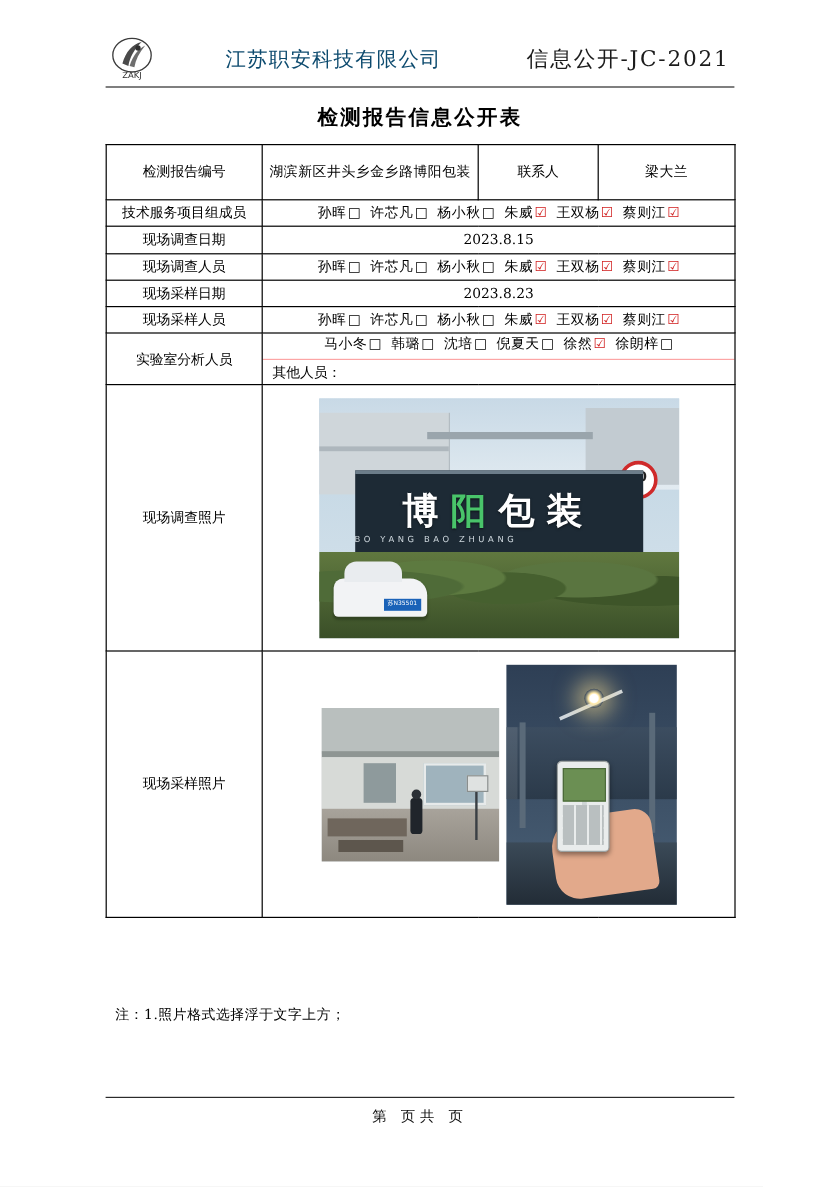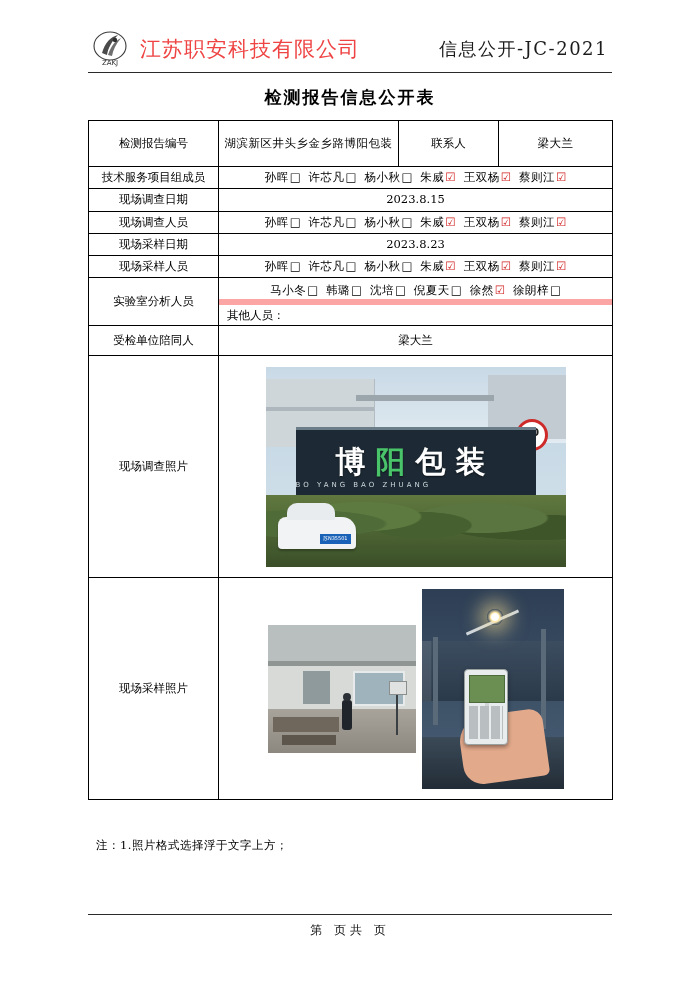--- a/index.html
+++ b/index.html
@@ -36,25 +36,26 @@
     gap: 8px;
   }
   .logo {
     width: 44px;
     height: 40px;
     position: relative;
     flex: 0 0 auto;
   }
   .logo svg { display: block; }
   .brand-name {
-    font-size: 21px;
+    font-size: 17px;
     letter-spacing: 1px;
-    color: #ef4444;
+    color: #0c4a6e;
     font-family: "DejaVu Serif", serif;
     white-space: nowrap;
+    margin-left: 48px;
   }
   .doc-code {
     font-size: 18px;
     letter-spacing: 1.5px;
     color: #1b1b1b;
     font-family: "DejaVu Serif", serif;
     white-space: nowrap;
     padding-right: 4px;
   }
   .header-rule {
@@ -432,21 +433,21 @@
               <span class="member">
                 <span class="nm">蔡则江</span>
                 <span class="box red">☑</span>
               </span>
             </div>
         </td>
       </tr>
       <tr style="height:42px">
         <td>实验室分析人员</td>
         <td colspan="3" style="padding:0 !important">
-          <div style="border-bottom:6px solid #fca5a5;height:21px;display:flex;align-items:flex-end;justify-content:center;">
+          <div style="border-bottom:1px solid #fca5a5;height:21px;display:flex;align-items:flex-start;justify-content:center;">
             <div class="member-line">
                 <span class="member">
                   <span class="nm">马小冬</span>
                   <span class="box">□</span>
                 </span>
                 <span class="member">
                   <span class="nm">韩璐</span>
                   <span class="box">□</span>
                 </span>
                 <span class="member">
@@ -462,24 +463,20 @@
                   <span class="box red">☑</span>
                 </span>
                 <span class="member">
                   <span class="nm">徐朗梓</span>
                   <span class="box">□</span>
                 </span>
               </div>
           </div>
           <div style="height:20px;display:flex;align-items:center;padding-left:8px;font-size:11.5px;">其他人员：</div>
         </td>
-      </tr>
-      <tr class="row-h">
-        <td>受检单位陪同人</td>
-        <td colspan="3">梁大兰</td>
       </tr>
       <tr style="height:222px">
         <td>现场调查照片</td>
         <td colspan="3" class="photo-cell">
           <div class="photo-wrap">
             <div class="ph1">
               <div class="sky"></div>
               <div class="bldg-l"></div>
               <div class="bldg-r"></div>
               <div class="roofline"></div>

